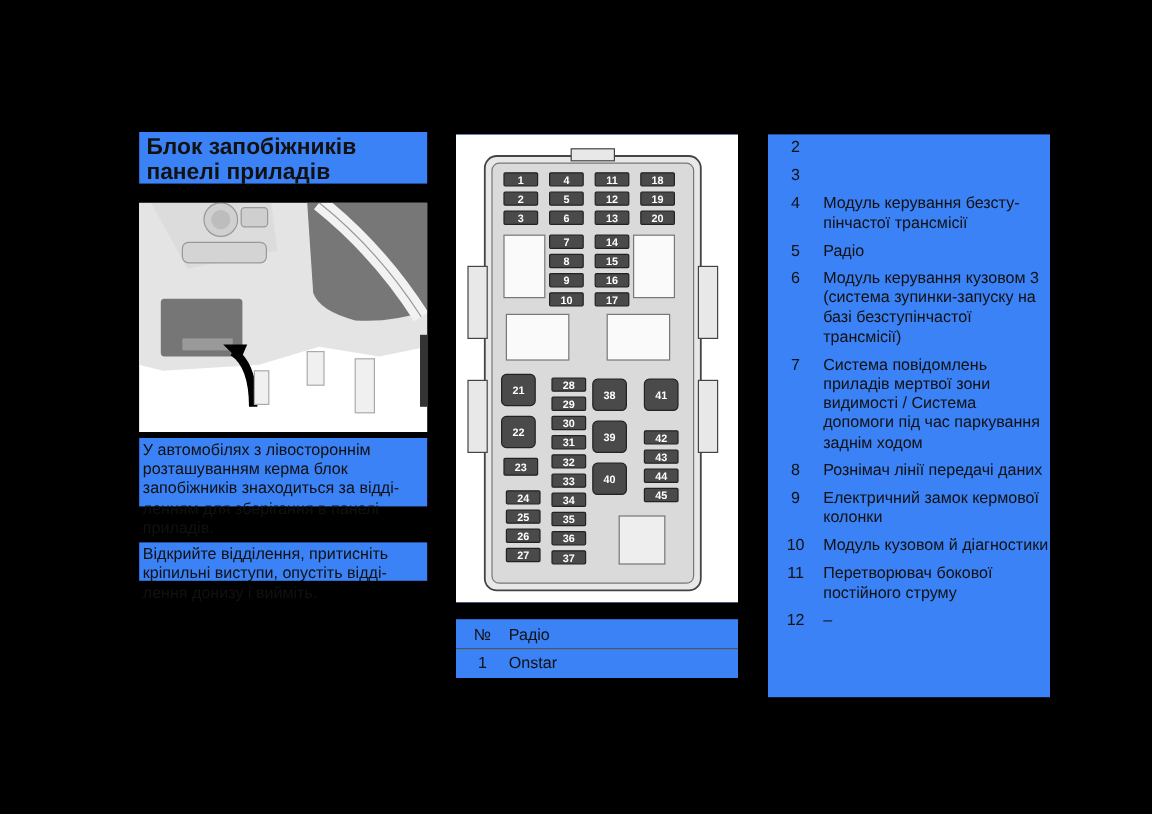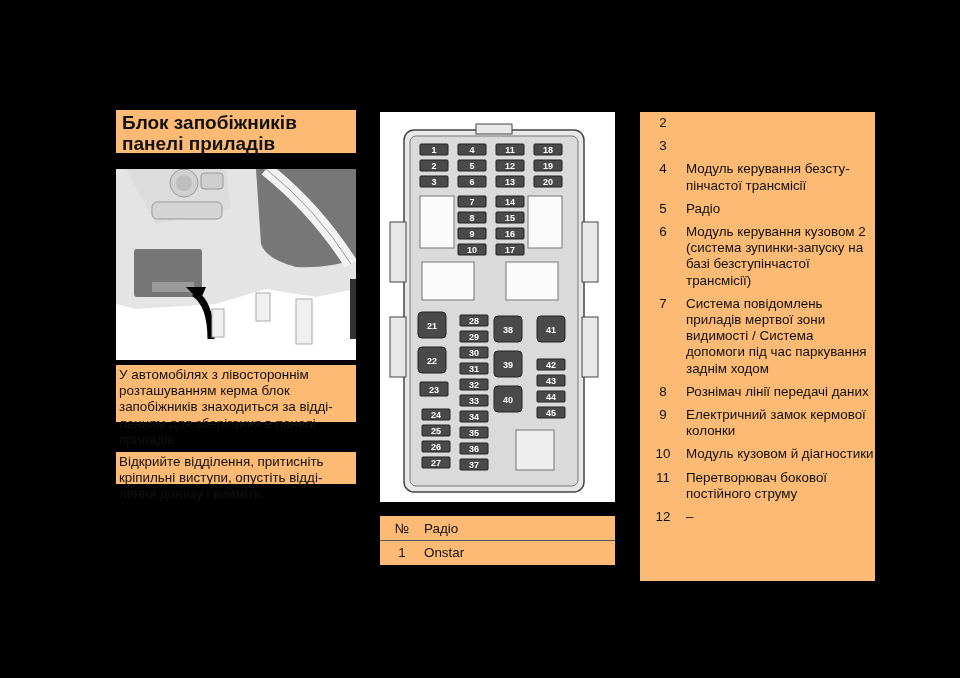--- a/index.html
+++ b/index.html
@@ -1,17 +1,17 @@
 <!DOCTYPE html>
 <html><head>
 <meta charset="utf-8">
 <style>
   html, body { margin:0; padding:0; background:#000; }
   body { width:960px; height:678px; position:relative; overflow:hidden; font-family:"Liberation Sans", sans-serif; color:#111; }
-  .panel { position:absolute; background:#fdba74; }
+  .panel { position:absolute; background:#3b82f6; }
   .title { left:116px; top:110px; width:240px; height:43px; font-weight:bold; font-size:19px; line-height:21px; padding:2px 6px; box-sizing:border-box; }
   .illus { left:116px; top:169px; width:240px; height:191px; background:#fff; overflow:hidden; }
   .para { left:116px; width:240px; font-size:13.4px; line-height:16.2px; padding:2px 3px; box-sizing:border-box; }
   .p1 { top:365px; height:57px; }
   .p2 { top:452px; height:32px; }
   .diagram { left:380px; top:112px; width:235px; height:390px; }
   .tbl { left:380px; top:516px; width:235px; height:49px; font-size:13.4px; }
   .tbl .row { display:flex; height:23px; align-items:center; }
   .tbl .hdr { border-bottom:1px solid #555; height:24px; }
   .tbl .num { width:44px; text-align:center; }
@@ -186,21 +186,21 @@
   <div class="item">
       <span class="n">4</span>
       <span class="t">Модуль керування безсту-пінчастої трансмісії</span>
     </div>
   <div class="item">
       <span class="n">5</span>
       <span class="t">Радіо</span>
     </div>
   <div class="item">
       <span class="n">6</span>
-      <span class="t">Модуль керування кузовом 2 (система зупинки-запуску на базі безступінчастої трансмісії)</span>
+      <span class="t">Модуль керування кузовом 3 (система зупинки-запуску на базі безступінчастої трансмісії)</span>
     </div>
   <div class="item">
       <span class="n">7</span>
       <span class="t">Система повідомлень приладів мертвої зони видимості / Система допомоги під час паркування заднім ходом</span>
     </div>
   <div class="item">
       <span class="n">8</span>
       <span class="t">Рознімач лінії передачі даних</span>
     </div>
   <div class="item">

